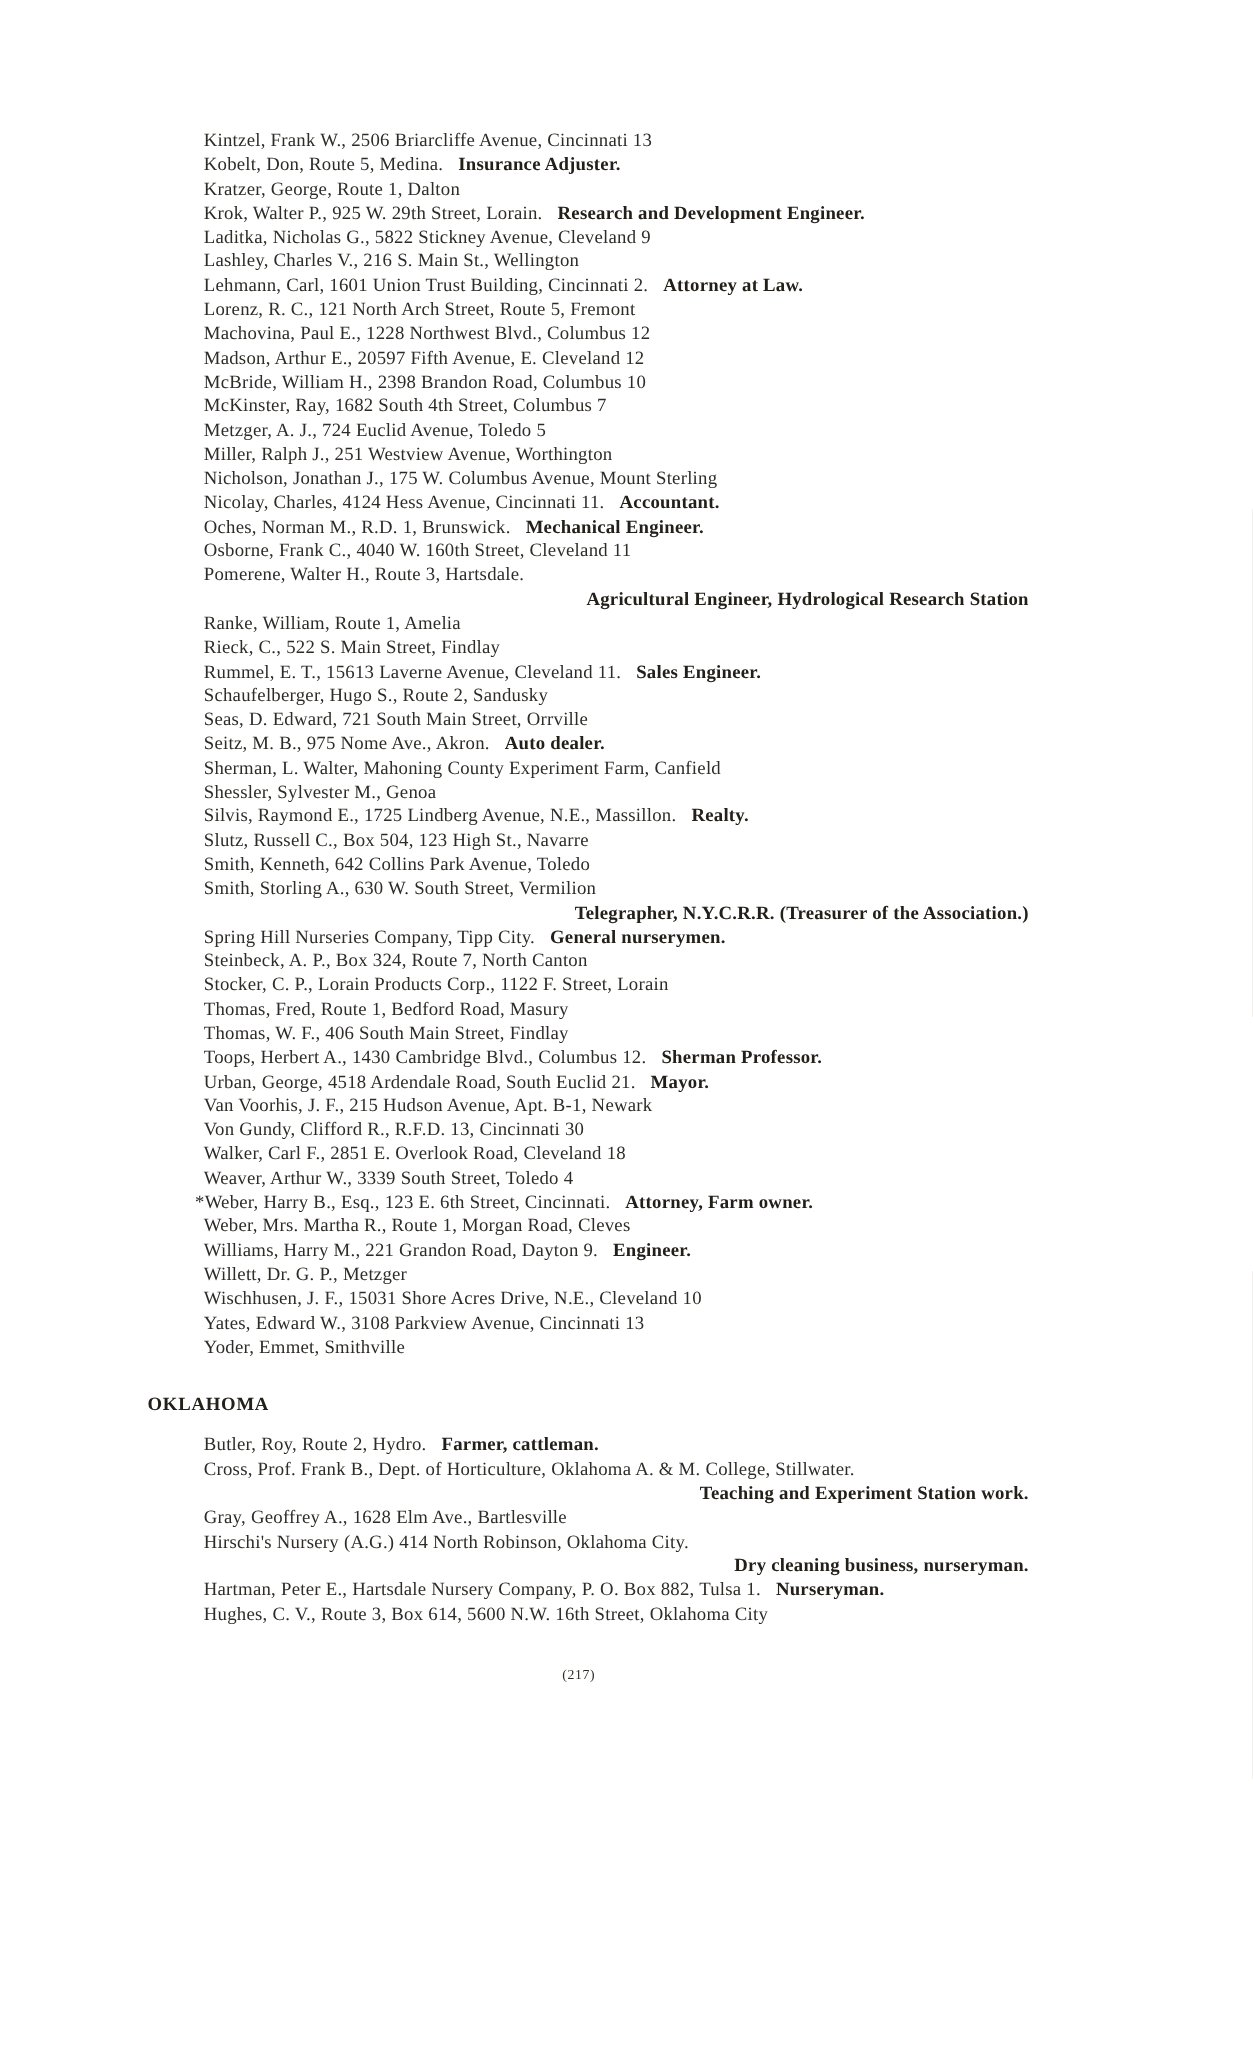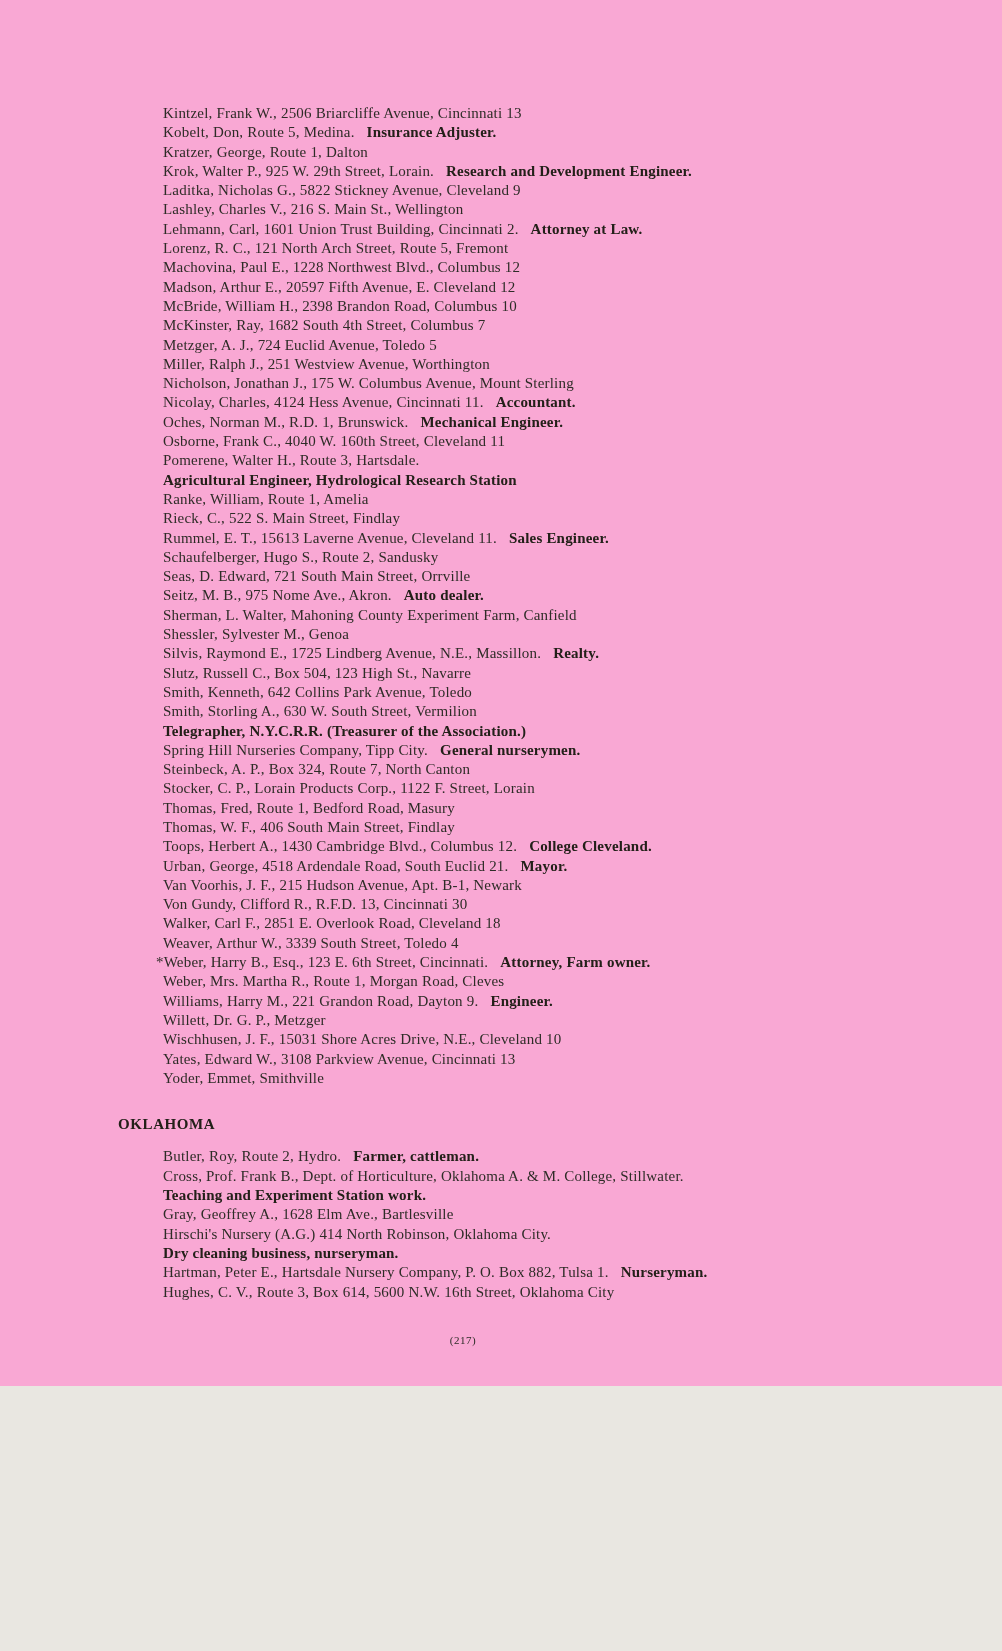--- a/index.html
+++ b/index.html
@@ -3,23 +3,23 @@
 <meta charset="utf-8">
 <style>
   html, body {
     margin: 0;
     padding: 0;
     background: #e9e7e1;
   }
   .page {
     position: relative;
     width: 1002px;
-    height: 1386px;
+    height: 1651px;
     margin: 0 auto;
-    background: #f9a8d4;
+    background: #ffffff;
     font-family: "Liberation Serif", "DejaVu Serif", serif;
     color: #2e2c27;
     overflow: hidden;
   }
   .content {
     position: absolute;
     left: 163px;
     top: 104px;
     width: 660px;
   }
@@ -31,21 +31,21 @@
   }
   .line.star {
     text-indent: -7px;
   }
   .occ {
     font-weight: 700;
     color: #232019;
     margin-left: 12px;
   }
   .occ-line {
-    text-align: left;
+    text-align: right;
   }
   .occ-line .occ {
     margin-left: 0;
   }
   .section-heading {
     font-size: 15px;
     font-weight: 700;
     color: #232019;
     letter-spacing: 0.6px;
     margin: 27px 0 13px -45px;
@@ -99,21 +99,21 @@
       <div class="line"><span>Silvis, Raymond E., 1725 Lindberg Avenue, N.E., Massillon.</span><span class="occ">Realty.</span></div>
       <div class="line"><span>Slutz, Russell C., Box 504, 123 High St., Navarre</span></div>
       <div class="line"><span>Smith, Kenneth, 642 Collins Park Avenue, Toledo</span></div>
       <div class="line"><span>Smith, Storling A., 630 W. South Street, Vermilion</span></div>
       <div class="line occ-line"><span class="occ">Telegrapher, N.Y.C.R.R. (Treasurer of the Association.)</span></div>
       <div class="line"><span>Spring Hill Nurseries Company, Tipp City.</span><span class="occ">General nurserymen.</span></div>
       <div class="line"><span>Steinbeck, A. P., Box 324, Route 7, North Canton</span></div>
       <div class="line"><span>Stocker, C. P., Lorain Products Corp., 1122 F. Street, Lorain</span></div>
       <div class="line"><span>Thomas, Fred, Route 1, Bedford Road, Masury</span></div>
       <div class="line"><span>Thomas, W. F., 406 South Main Street, Findlay</span></div>
-      <div class="line"><span>Toops, Herbert A., 1430 Cambridge Blvd., Columbus 12.</span><span class="occ">College Cleveland.</span></div>
+      <div class="line"><span>Toops, Herbert A., 1430 Cambridge Blvd., Columbus 12.</span><span class="occ">Sherman Professor.</span></div>
       <div class="line"><span>Urban, George, 4518 Ardendale Road, South Euclid 21.</span><span class="occ">Mayor.</span></div>
       <div class="line"><span>Van Voorhis, J. F., 215 Hudson Avenue, Apt. B-1, Newark</span></div>
       <div class="line"><span>Von Gundy, Clifford R., R.F.D. 13, Cincinnati 30</span></div>
       <div class="line"><span>Walker, Carl F., 2851 E. Overlook Road, Cleveland 18</span></div>
       <div class="line"><span>Weaver, Arthur W., 3339 South Street, Toledo 4</span></div>
       <div class="line star"><span>*Weber, Harry B., Esq., 123 E. 6th Street, Cincinnati.</span><span class="occ">Attorney, Farm owner.</span></div>
       <div class="line"><span>Weber, Mrs. Martha R., Route 1, Morgan Road, Cleves</span></div>
       <div class="line"><span>Williams, Harry M., 221 Grandon Road, Dayton 9.</span><span class="occ">Engineer.</span></div>
       <div class="line"><span>Willett, Dr. G. P., Metzger</span></div>
       <div class="line"><span>Wischhusen, J. F., 15031 Shore Acres Drive, N.E., Cleveland 10</span></div>

